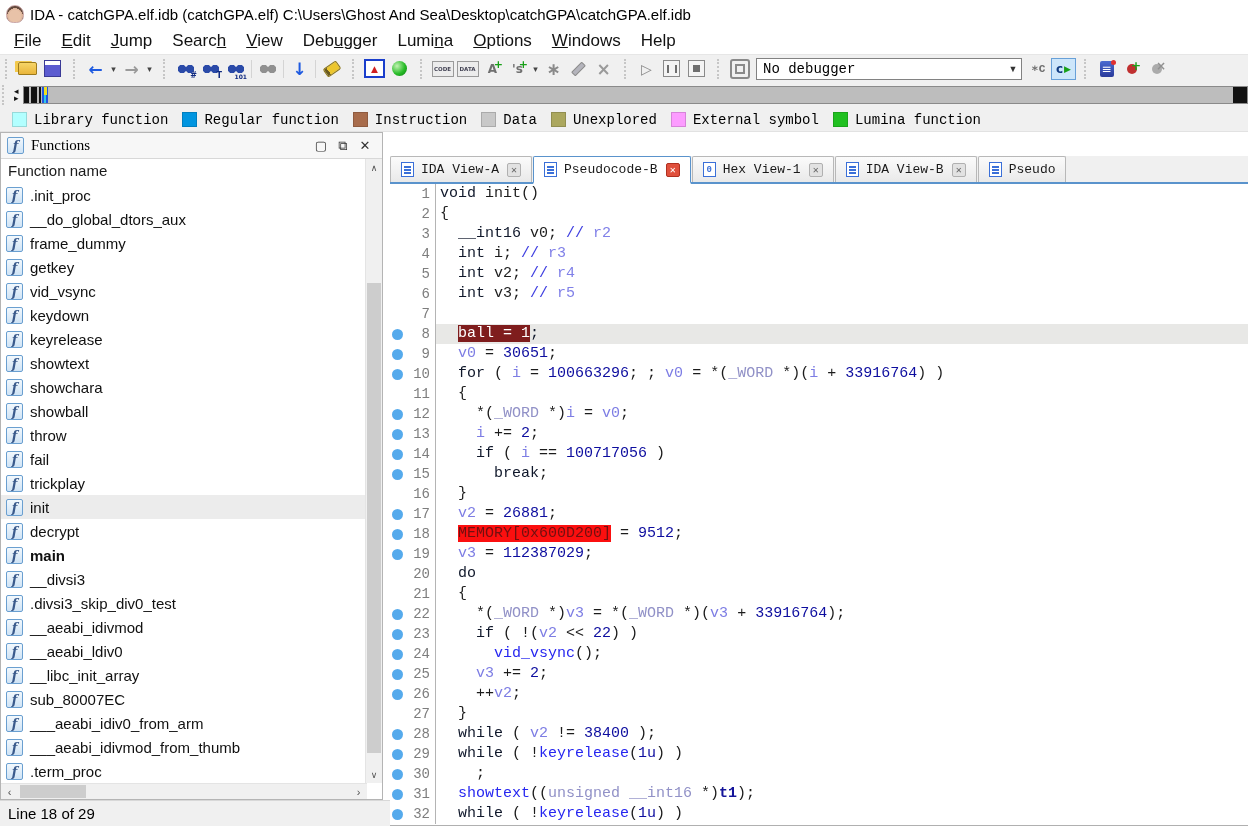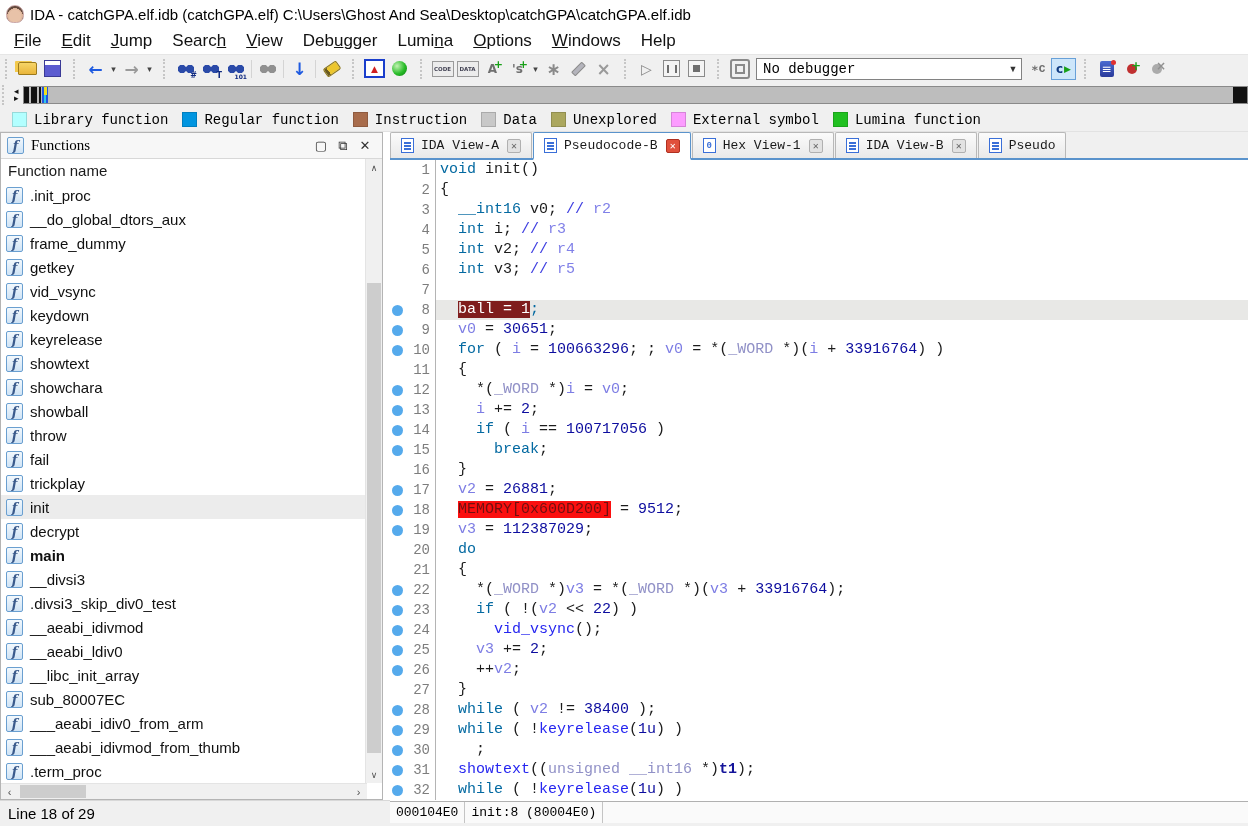--- a/index.html
+++ b/index.html
@@ -119,21 +119,21 @@
   .vscroll .arr.up { top:0; } .vscroll .arr.down { bottom:0; }
   .vscroll .thumb { position:absolute; left:1px; right:1px; top:124px; height:470px; background:#cdcdcd; }
   .hscroll { position:absolute; left:0; bottom:0; height:16px; width:366px; background:#f0f0f0; border-top:1px solid #e4e4e4;
      display:flex; align-items:center; }
   .hscroll .arr { width:17px; text-align:center; color:#505050; font-size:11px; }
   .hscroll .track { position:relative; flex:1; height:100%; }
   .hscroll .thumb { position:absolute; left:2px; top:1px; bottom:1px; width:66px; background:#cdcdcd; }
 
   
   .rightpane { position:absolute; left:390px; top:132px; width:858px; height:691px; background:#fff; z-index:2; }
-  .tabbar { height:28px; background:#f0f0f0; display:flex; align-items:flex-end; border-bottom:2px solid #5a93cc; }
+  .tabbar { height:28px; background:#f0f0f0; display:flex; align-items:flex-end; border-bottom:2px solid #5a93cc;margin-top:24px; }
   .tab { height:26px; display:flex; align-items:center; padding:0 10px; margin-right:1px;
      background:linear-gradient(#fbfbfb,#e9e9e9); border:1px solid #b8b8b8; border-bottom:none;
      border-radius:2px 2px 0 0; font-family:"Liberation Mono", monospace; font-size:13px; color:#1a1a1a; white-space:nowrap; }
   .tab.active { background:#fff; border-color:#5a93cc; height:28px; margin-bottom:-2px; border-bottom:2px solid #fff; }
   .tabicon { width:13px; height:15px; border:1px solid #3a6fd8; background:
      linear-gradient(#fff,#fff) , #fff; position:relative; margin-right:7px; flex:none; }
   .tabicon.doc::before { content:""; position:absolute; left:2px; right:2px; top:3px; height:1.5px; background:#3a6fd8;
      box-shadow:0 3px 0 #3a6fd8, 0 6px 0 #3a6fd8; }
   .tabicon.hex { display:flex; align-items:center; justify-content:center; color:#3a6fd8; font-size:9px; font-weight:bold; }
   .tabclose { width:14px; height:14px; margin-left:8px; display:flex; align-items:center; justify-content:center;
@@ -144,21 +144,21 @@
   
   .codearea { height:641px; overflow:hidden; background:#fff; font-family:"Liberation Mono", monospace; font-size:15px; }
   .cl { height:20px; display:flex; align-items:center; }
   .cl .bullets { width:15px; display:flex; align-items:center; justify-content:center; flex:none; }
   .cl .bullets i { width:11px; height:11px; border-radius:50%; background:#55aaec; display:none; }
   .cl.hasb .bullets i { display:block; }
   .cl .num { width:30px; flex:none; text-align:right; padding-right:5px; color:#7d7d7d; font-size:14px; }
   .cl .body { flex:1; height:20px; line-height:20px; border-left:1px solid #b4b4b4; padding-left:4px;
      white-space:pre; }
   .cl.hl-line .body { background:#e8e8e6; }
-  .seg-kw { color:#0369a1;font-family:Liberation Mono, monospace; } .seg-num { color:#0d0d9f; } .seg-pl { color:#1c1c1c; }
+  .seg-kw { color:#0f172a;font-family:Liberation Mono, monospace; } .seg-num { color:#0d0d9f; } .seg-pl { color:#1c1c1c; }
   .seg-lv { color:#7d7de4; } .seg-gv { color:#2626f0; } .seg-gvb { color:#14149a; font-weight:bold; }
   .seg-typ { color:#9191c7; } .seg-cmt { color:#3d3de0; } .seg-reg { color:#8080e8; }
   .seg-sel { color:#fff; background:#7f1d1d; }
   .seg-mem { color:#701010; background:#fb0f0f; }
 
   
   .codefooter { height:22px; border-top:1px solid #b0b0b0; background:#fafafa; display:flex; align-items:stretch;
      font-family:"Liberation Mono", monospace; font-size:13px; color:#000; }
   .codefooter .cell { padding:0 6px; display:flex; align-items:center; border-right:1px solid #c4c4c4; }
   .codefooter .cell.grow { flex:1; border-right:none; }

